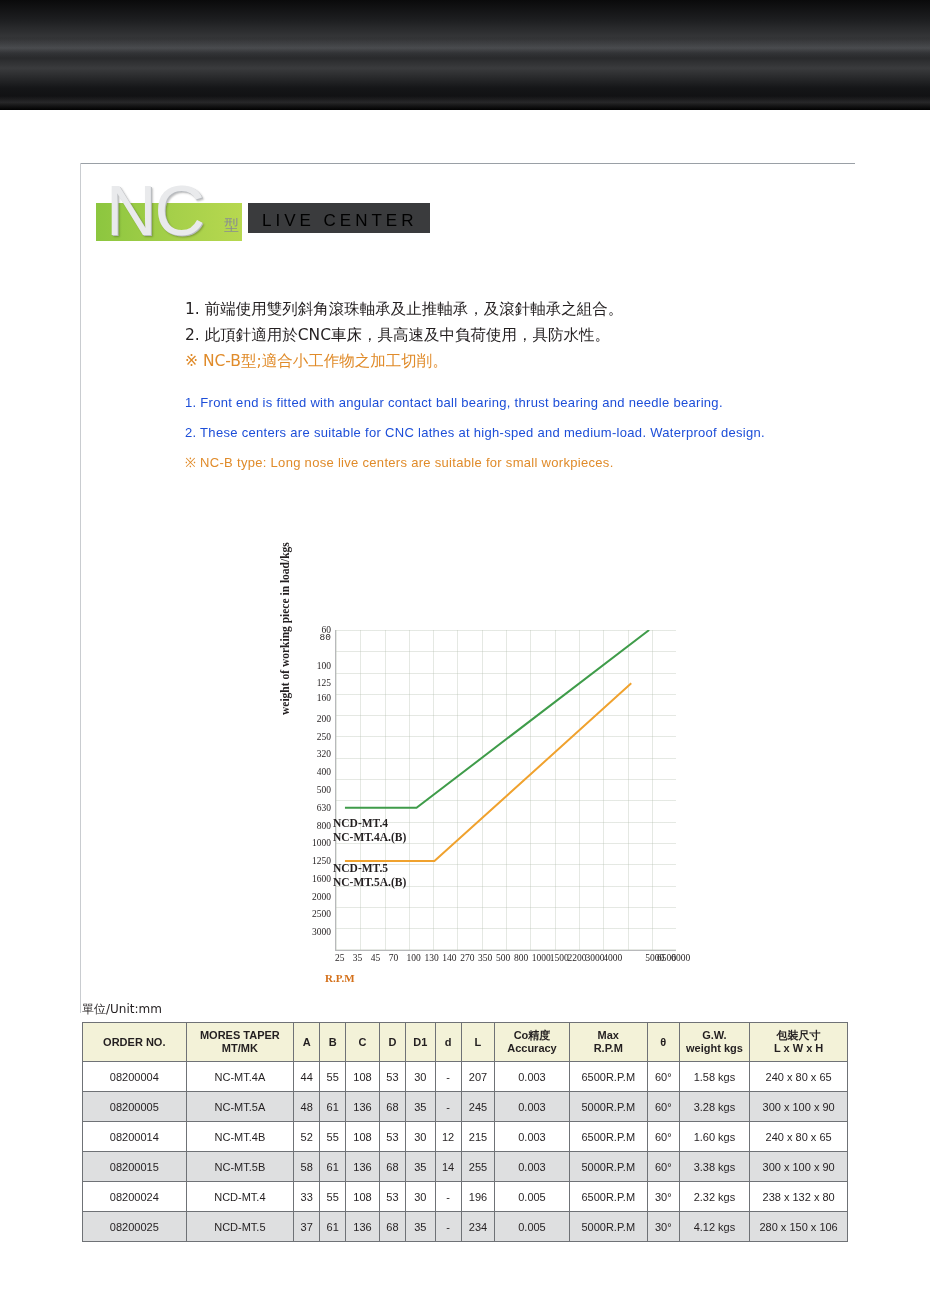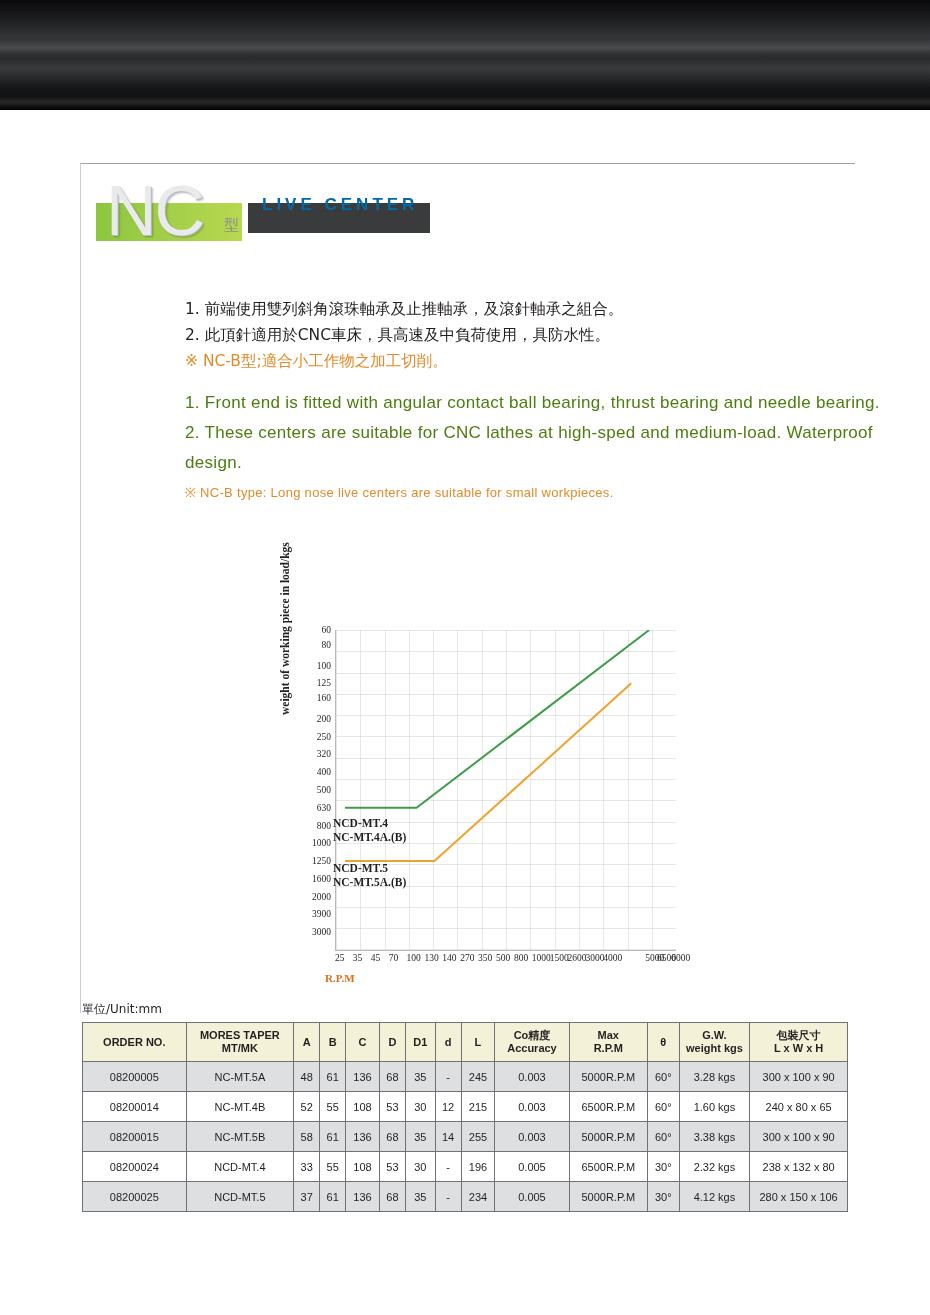--- a/index.html
+++ b/index.html
@@ -86,26 +86,25 @@
     color: #8a8d91;
   }
   .logo-dark {
     position: absolute;
     left: 152px; top: 23px;
     width: 182px; height: 30px;
     background: #3a3b3d;
   }
   .logo-live {
     position: absolute;
-    left: 166px; top: 15px;
+    left: 166px; top: 31px;
     font-size: 17px;
     letter-spacing: 4px;
-    color: #0369a1;
-    font-family: "Liberation Sans", sans-serif;
-    font-weight: bold;
+    color: #000000;
+    font-family: "Liberation Sans", sans-serif;
   }
 
   
   .desc {
     position: absolute;
     left: 185px; top: 296px;
     width: 700px;
   }
   .desc .zh {
     font-family: "DejaVu Sans", sans-serif;
@@ -114,24 +113,24 @@
     color: #231f20;
   }
   .desc .zh-note {
     font-family: "DejaVu Sans", sans-serif;
     font-size: 15.5px;
     line-height: 26px;
     color: #e08b2a;
   }
   .desc .en {
     font-family: "Liberation Sans", sans-serif;
-    font-size: 17px;
+    font-size: 13px;
     letter-spacing: 0.3px;
     line-height: 30px;
-    color: #4d7c0f;
+    color: #1d4ed8;
   }
   .desc .en-note {
     font-family: "Liberation Sans", sans-serif;
     font-size: 13px;
     letter-spacing: 0.3px;
     line-height: 30px;
     color: #e08b2a;
   }
   .gap-en { margin-top: 14px; }
 
@@ -283,36 +282,36 @@
   <div class="zh-note">※ NC-B型;適合小工作物之加工切削。</div>
   <div class="en gap-en">1. Front end is fitted with angular contact ball bearing, thrust bearing and needle bearing.</div>
   <div class="en">2. These centers are suitable for CNC lathes at high-sped and medium-load. Waterproof design.</div>
   <div class="en-note">※ NC-B type: Long nose live centers are suitable for small workpieces.</div>
 </div>
 
 <div class="chart-block">
   <div class="y-axis-label">weight of working piece in load/kgs</div>
   <div class="y-ticks" id="y-ticks">
       <div style="top: 0px;">60</div>
-      <div style="top: 15px;">80</div>
+      <div style="top: 7px; font-family: Liberation Mono, monospace;">80</div>
       <div style="top: 35.5556px;">100</div>
       <div style="top: 53.3333px;">125</div>
       <div style="top: 68px;">160</div>
       <div style="top: 88.8889px;">200</div>
       <div style="top: 106.667px;">250</div>
       <div style="top: 124.444px;">320</div>
       <div style="top: 142.222px;">400</div>
       <div style="top: 160px;">500</div>
       <div style="top: 177.778px;">630</div>
       <div style="top: 195.556px;">800</div>
       <div style="top: 213.333px;">1000</div>
       <div style="top: 231.111px;">1250</div>
       <div style="top: 248.889px;">1600</div>
       <div style="top: 266.667px;">2000</div>
-      <div style="top: 284.444px;">3900</div>
+      <div style="top: 284.444px;">2500</div>
       <div style="top: 302.222px;">3000</div>
     </div>
   <div class="plot">
     <svg width="340" height="320" viewBox="0 0 340 320">
       <polyline id="series-0" fill="none" stroke="#3f9c4a" stroke-width="2" points="8.947368421052632,177.77777777777777 80.52631578947368,177.77777777777777 313.15789473684214,0"></polyline>
       <polyline id="series-1" fill="none" stroke="#f0a22e" stroke-width="2" points="8.947368421052632,231.11111111111111 98.42105263157895,231.11111111111111 295.2631578947369,53.333333333333336"></polyline>
     </svg>
   </div>
   <div class="x-ticks" id="x-ticks">
       <div style="left: -0.0526315px;">25</div>
@@ -321,21 +320,21 @@
       <div style="left: 53.6316px;">70</div>
       <div style="left: 71.5263px;">100</div>
       <div style="left: 89.4211px;">130</div>
       <div style="left: 107.316px;">140</div>
       <div style="left: 125.211px;">270</div>
       <div style="left: 143.105px;">350</div>
       <div style="left: 161px;">500</div>
       <div style="left: 178.895px;">800</div>
       <div style="left: 196.789px;">1000</div>
       <div style="left: 214.684px;">1500</div>
-      <div style="left: 232.579px;">2600</div>
+      <div style="left: 232.579px;">2200</div>
       <div style="left: 250.474px;">3000</div>
       <div style="left: 268.368px;">4000</div>
       <div style="left: 286.263px; margin-left: 24px;">5000</div>
       <div style="left: 304.158px; margin-left: 32px;">6000</div>
       <div style="left: 322.053px;">6500</div>
     </div>
   <div class="x-axis-label">R.P.M</div>
 
   <div class="series-label" style="left:48px; top:192px;">NCD-MT.4</div>
   <div class="series-label" style="left:48px; top:206px;">NC-MT.4A.(B)</div>
@@ -374,20 +373,36 @@
         <th>d</th>
         <th>L</th>
         <th>Co精度<span class="sub">Accuracy</span></th>
         <th>Max<span class="sub">R.P.M</span></th>
         <th>θ</th>
         <th>G.W.<span class="sub">weight kgs</span></th>
         <th>包裝尺寸<span class="sub">L x W x H</span></th>
       </tr>
   </thead>
   <tbody id="table-body">
+      <tr>
+        <td>08200004</td>
+        <td>NC-MT.4A</td>
+        <td>44</td>
+        <td>55</td>
+        <td>108</td>
+        <td>53</td>
+        <td>30</td>
+        <td>-</td>
+        <td>207</td>
+        <td>0.003</td>
+        <td>6500R.P.M</td>
+        <td>60°</td>
+        <td>1.58 kgs</td>
+        <td>240 x 80 x 65</td>
+      </tr>
       <tr class="alt">
         <td>08200005</td>
         <td>NC-MT.5A</td>
         <td>48</td>
         <td>61</td>
         <td>136</td>
         <td>68</td>
         <td>35</td>
         <td>-</td>
         <td>245</td>

